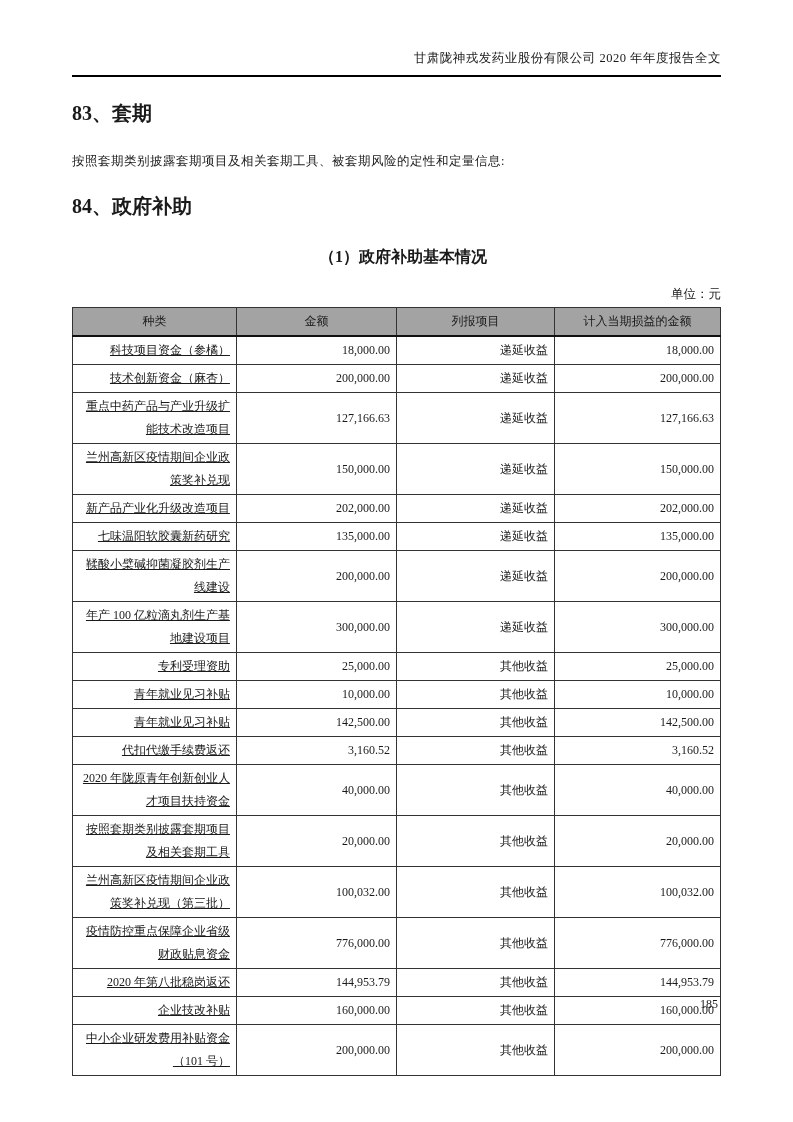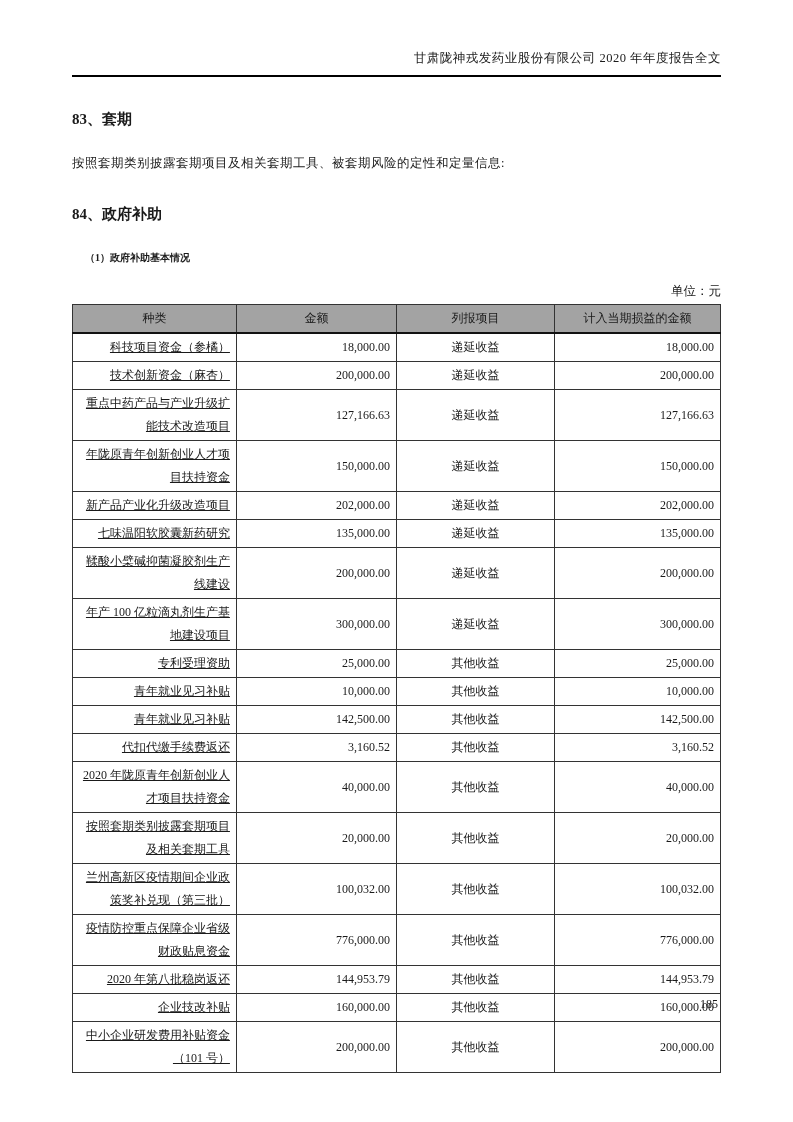--- a/index.html
+++ b/index.html
@@ -21,33 +21,34 @@
   .running-head {
     text-align: right;
     font-size: 12.5px;
     padding-bottom: 8px;
     border-bottom: 2px solid #000;
     letter-spacing: 0.5px;
   }
   
   .h-num {
     font-weight: bold;
-    font-size: 15px;
-    margin-top: 33px;
+    font-size: 20px;
+    margin-top: 23px;
   }
   .body-para {
     font-size: 12.5px;
     margin-top: 26px;
     letter-spacing: 0.5px;
   }
   .h-sub {
     font-weight: bold;
-    font-size: 10px;
+    font-size: 16px;
     margin-top: 27px;
     padding-left: 13px;
+    text-align: center;
   }
   .unit-line {
     text-align: right;
     font-size: 12.5px;
     margin-top: 18px;
     margin-bottom: 4px;
   }
   
   table.gov-table {
     width: 100%;
@@ -66,21 +67,21 @@
   table.gov-table { border: 1.5px solid #222; }
   table.gov-table thead th {
     background: #a3a3a3;
     font-weight: normal;
     text-align: center;
     border-bottom: 2px solid #111;
     height: 27px;
   }
   td.c-kind   { text-align: right; text-decoration: underline; }
   td.c-amount { text-align: right; }
-  td.c-item   { text-align: center; }
+  td.c-item   { text-align: right; }
   td.c-recog  { text-align: right; }
   .page-number {
     position: absolute;
     right: 75px;
     top: 997px;
     font-size: 12px;
   }
 </style>
 </head>
 <body>
@@ -127,21 +128,21 @@
           <td class="c-item">递延收益</td>
           <td class="c-recog">200,000.00</td>
         </tr>
         <tr>
           <td class="c-kind">重点中药产品与产业升级扩能技术改造项目</td>
           <td class="c-amount">127,166.63</td>
           <td class="c-item">递延收益</td>
           <td class="c-recog">127,166.63</td>
         </tr>
         <tr>
-          <td class="c-kind">年陇原青年创新创业人才项目扶持资金</td>
+          <td class="c-kind">兰州高新区疫情期间企业政策奖补兑现</td>
           <td class="c-amount">150,000.00</td>
           <td class="c-item">递延收益</td>
           <td class="c-recog">150,000.00</td>
         </tr>
         <tr>
           <td class="c-kind">新产品产业化升级改造项目</td>
           <td class="c-amount">202,000.00</td>
           <td class="c-item">递延收益</td>
           <td class="c-recog">202,000.00</td>
         </tr>

